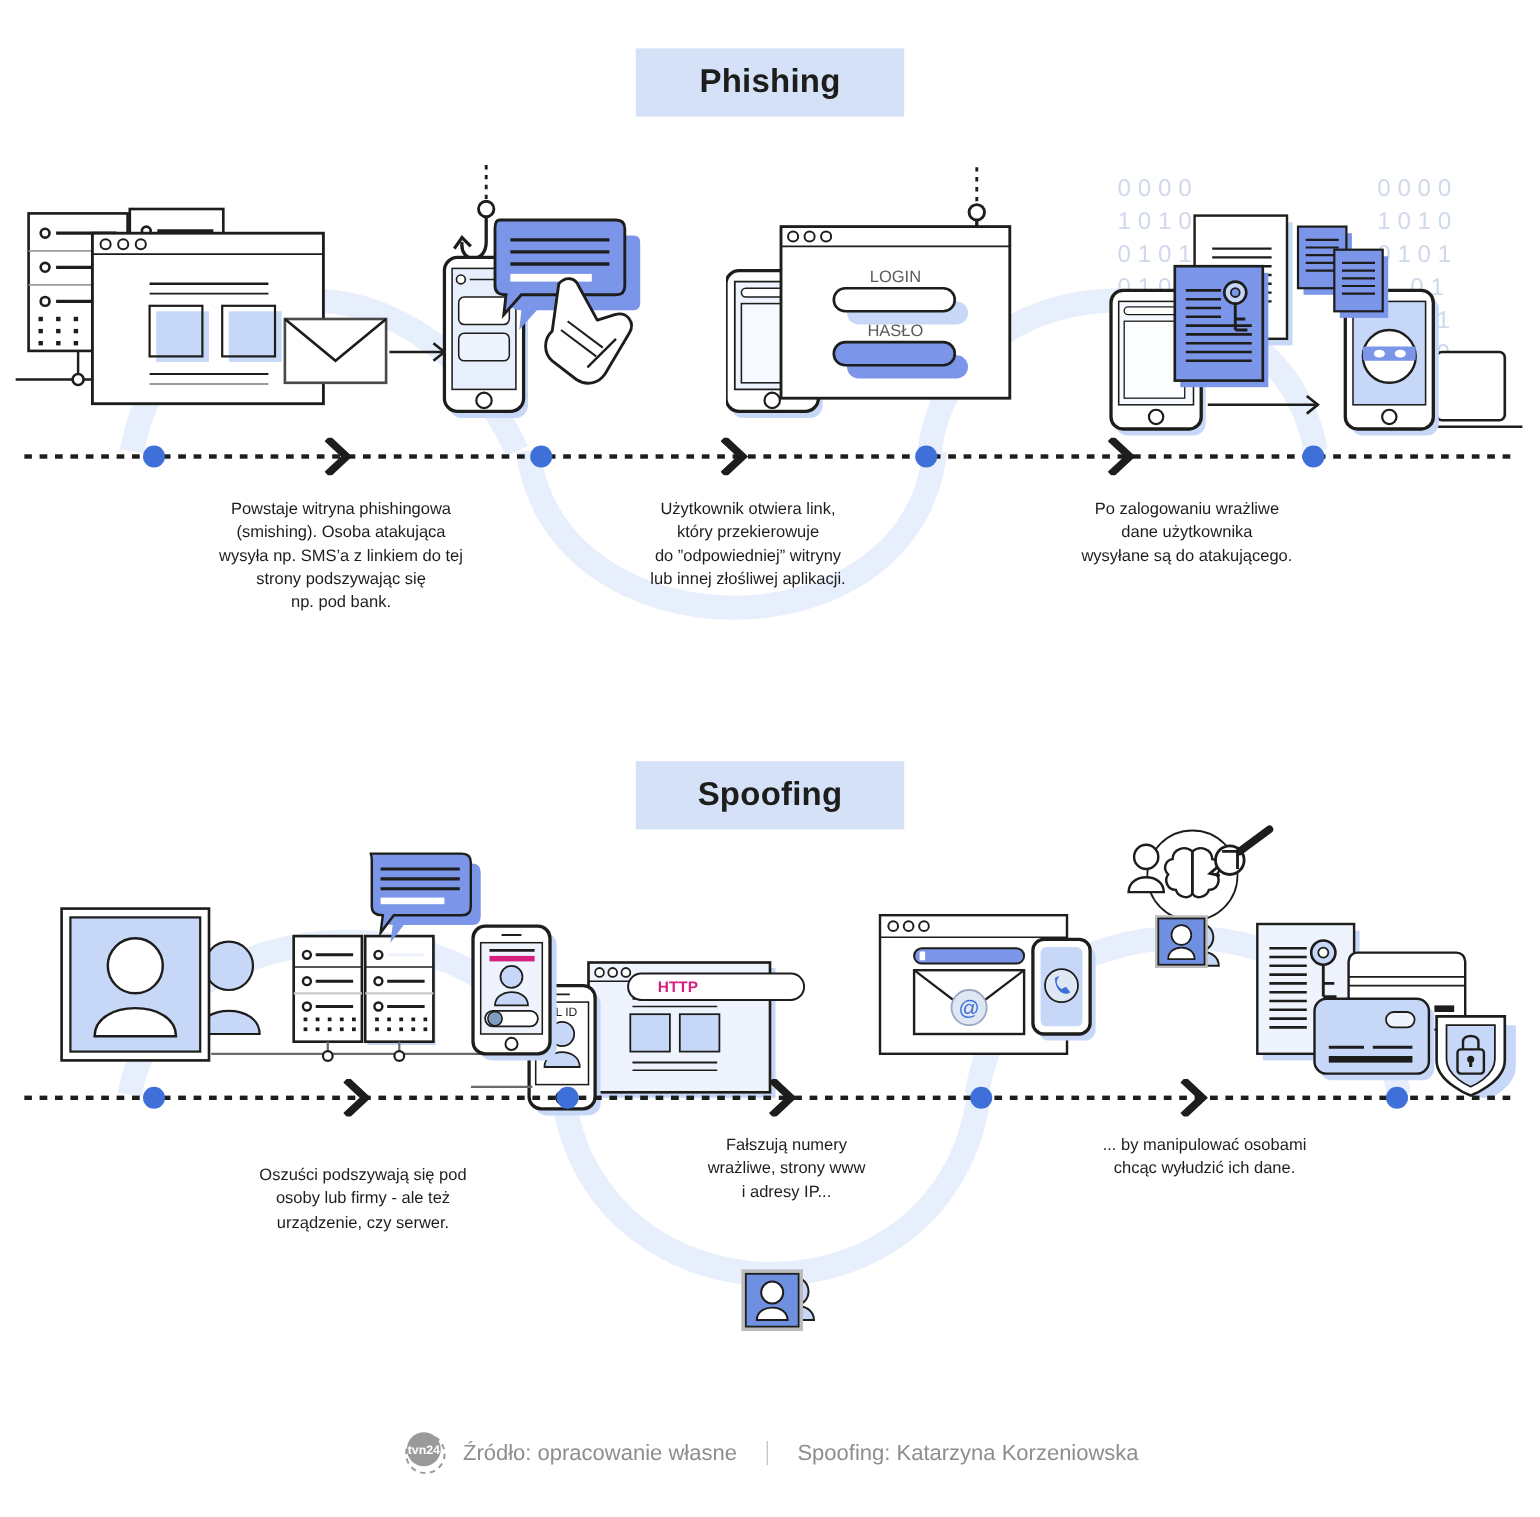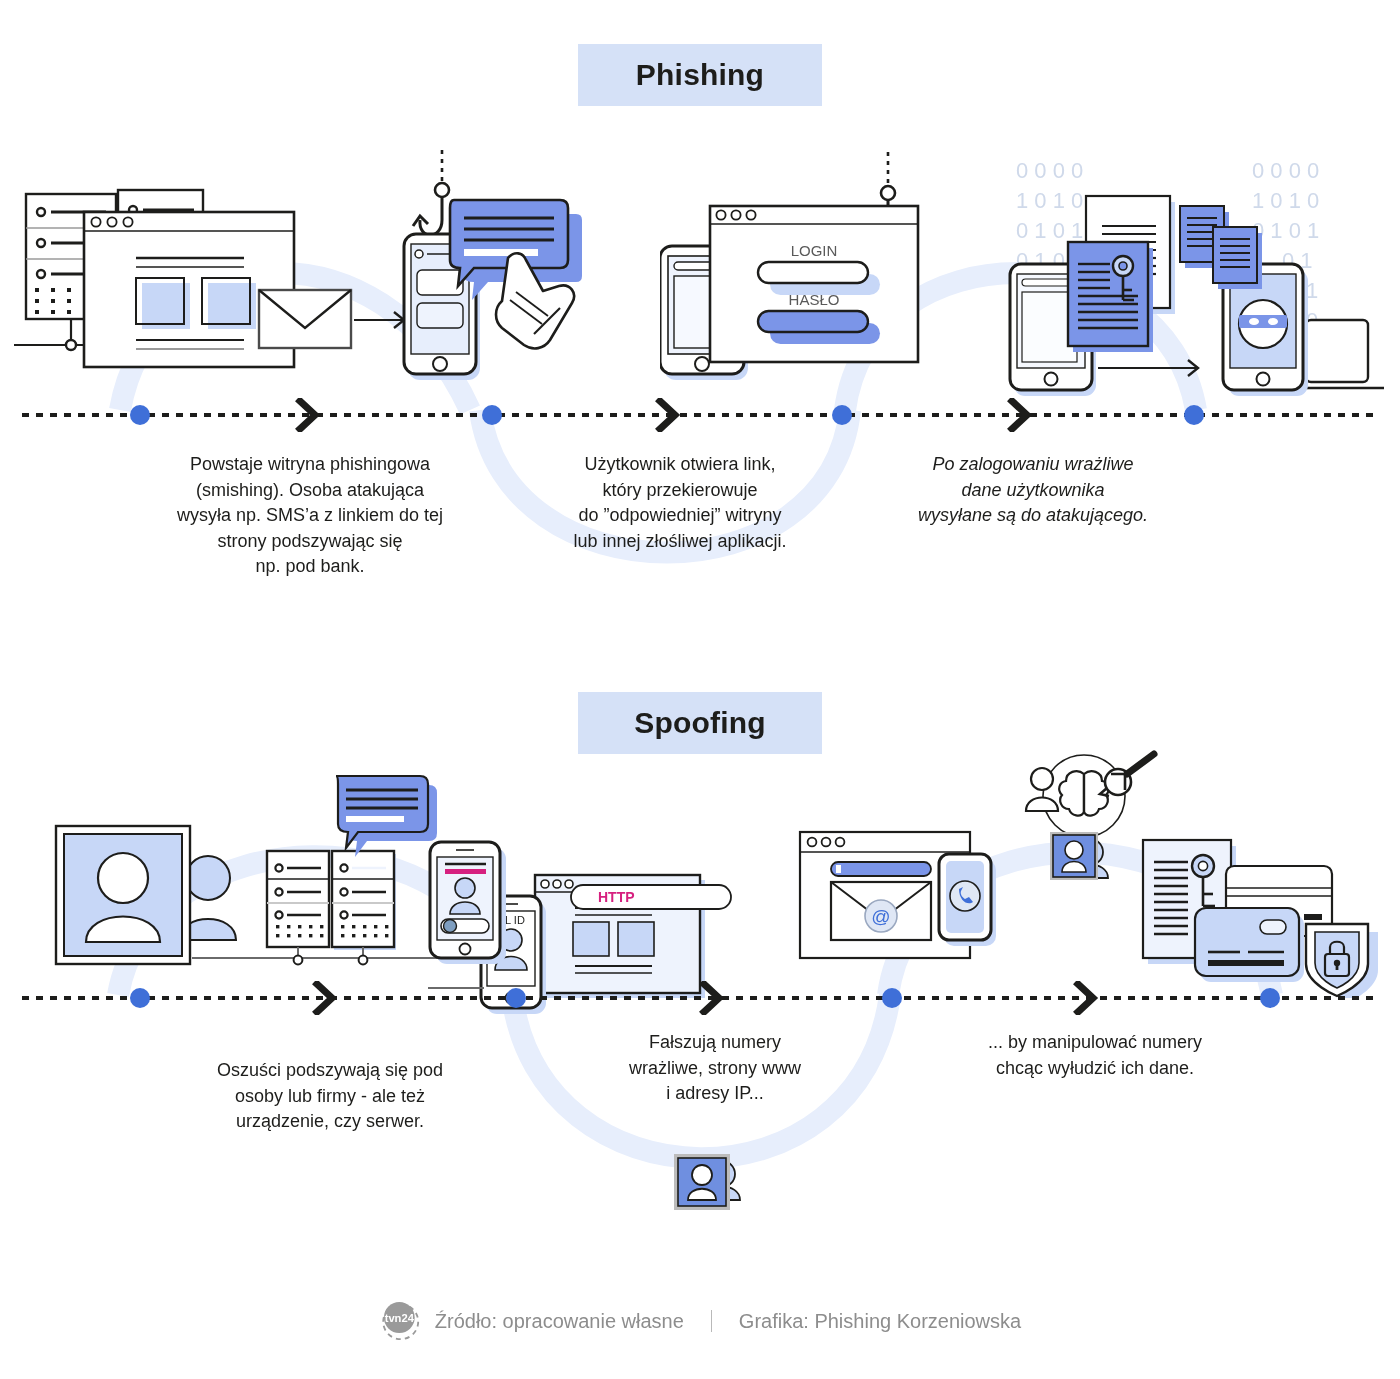--- a/index.html
+++ b/index.html
@@ -37,21 +37,21 @@
   }
   .tl-chev {
     position:absolute; transform:translate(-50%,-50%); top:2px;
     width:26px; height:34px;
   }
   .tl-chev svg { display:block; }
 
   
   .caption {
     position:absolute; text-align:center;
-    font-size:18px; line-height:1.42; color:#1d1d1b;
+    font-size:15px; line-height:1.42; color:#1d1d1b;
     white-space:pre-line;
   }
 
   
   .footer { position:absolute; left:0; top:1300px; width:1400px;
     display:flex; justify-content:center; gap:14px; }
   .footer-logo { width:42px; height:42px; }
   .footer-text { font-size:20px; color:#8d8d8d; display:flex; align-items:center; gap:27px; }
   .footer-sep { display:inline-block; width:1px; height:22px; background:#b9b9b9; }
 
@@ -328,21 +328,21 @@
 
   <div class="caption" style="left:100px; top:452px; width:420px;">Powstaje witryna phishingowa
 (smishing). Osoba atakująca
 wysyła np. SMS’a z linkiem do tej
 strony podszywając się
 np. pod bank.</div>
   <div class="caption" style="left:506px; top:452px; width:348px;">Użytkownik otwiera link,
 który przekierowuje
 do ”odpowiedniej” witryny
 lub innej złośliwej aplikacji.</div>
-  <div class="caption" style="left:858px; top:452px; width:350px;font-style:italic;">Po zalogowaniu wrażliwe
+  <div class="caption" style="left:904px; top:452px; width:350px;">Po zalogowaniu wrażliwe
 dane użytkownika
 wysyłane są do atakującego.</div>
 
   <div class="banner" style="left:578px; top:692px; width:244px; height:62px;">
     <span class="banner-text">Spoofing</span>
   </div>
 
   <div class="illus" style="left:40px; top:770px;">
     <svg width="440" height="230" viewBox="0 0 440 230">
 
@@ -572,21 +572,21 @@
         </svg>
     </div>
   </div>
 
   <div class="caption" style="left:150px; top:1030px; width:360px;margin-top:28px;">Oszuści podszywają się pod
 osoby lub firmy - ale też
 urządzenie, czy serwer.</div>
   <div class="caption" style="left:570px; top:1030px; width:290px;">Fałszują numery
 wrażliwe, strony www
 i adresy IP...</div>
-  <div class="caption" style="left:920px; top:1030px; width:350px;">... by manipulować numery
+  <div class="caption" style="left:920px; top:1030px; width:350px;">... by manipulować osobami
 chcąc wyłudzić ich dane.</div>
 
   <div class="illus" style="left:660px; top:1148px;">
     <svg width="110" height="80" viewBox="0 0 110 80">
       <circle cx="62" cy="26" r="13" fill="#c7d7f7" stroke="#1d1d1b" stroke-width="1.8"></circle>
       <path d="M44,52 C44,34 80,34 80,52 Z" fill="#c7d7f7" stroke="#1d1d1b" stroke-width="1.8"></path>
       <rect x="14" y="6" width="56" height="56" fill="#bcbcbc"></rect>
       <rect x="18" y="10" width="48" height="48" fill="#6f8fe0" stroke="#1d1d1b" stroke-width="1.6"></rect>
       <circle cx="42" cy="27" r="10" fill="#fff" stroke="#1d1d1b" stroke-width="1.8"></circle>
       <path d="M28,52 C28,37 56,37 56,52 Z" fill="#fff" stroke="#1d1d1b" stroke-width="1.8"></path>
@@ -595,17 +595,17 @@
 
   <div class="footer">
     <svg class="footer-logo" viewBox="0 0 60 60">
       <circle cx="29" cy="25" r="22" fill="#9a9a9a"></circle>
       <circle cx="31" cy="31" r="25" fill="none" stroke="#9a9a9a" stroke-width="2.6" stroke-dasharray="7 6"></circle>
       <text x="29" y="31" text-anchor="middle" font-family="Liberation Sans, sans-serif" font-size="16" font-weight="bold" fill="#ffffff">tvn24</text>
     </svg>
     <div class="footer-text">
       <span>Źródło: opracowanie własne</span>
       <span class="footer-sep"></span>
-      <span>Grafika: Phishing Korzeniowska</span>
+      <span>Spoofing: Katarzyna Korzeniowska</span>
     </div>
   </div>
 
 </div>
 
 </body></html>

